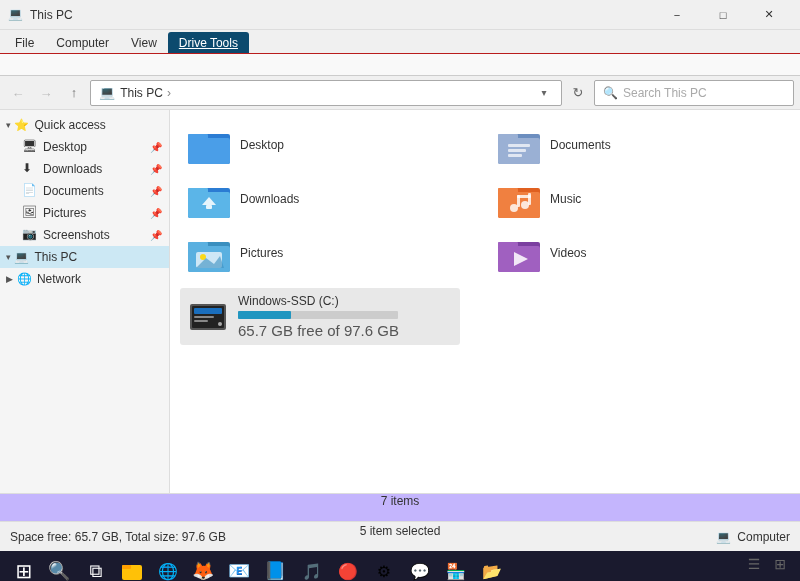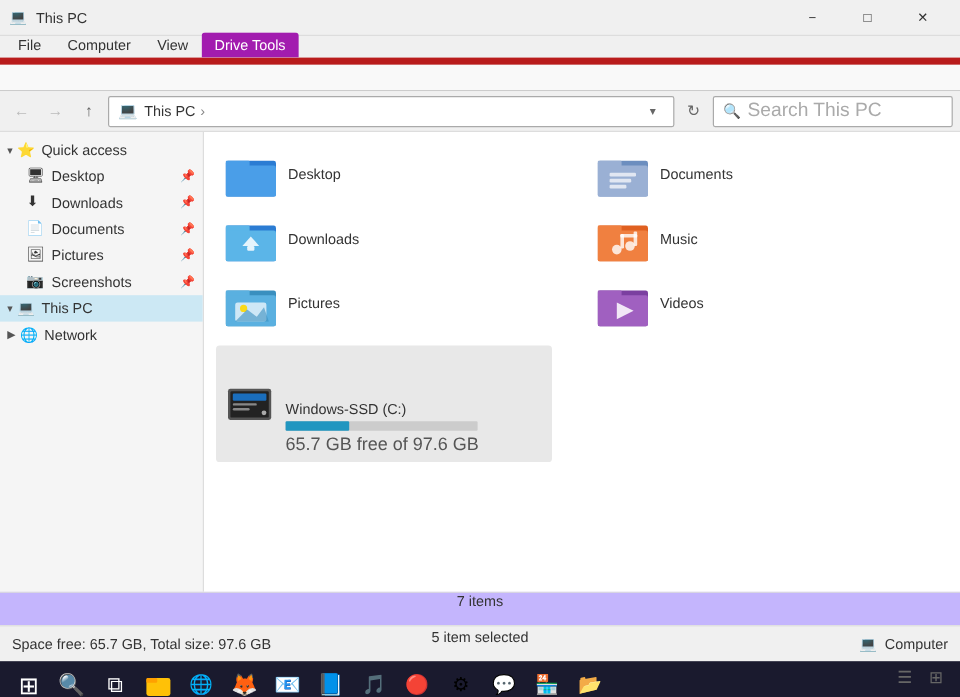--- a/index.html
+++ b/index.html
@@ -23,35 +23,36 @@
       font-size: 11px; color: #333; cursor: pointer; border: none; background: transparent;
     }
 
     
     .ribbon-tabs {
       height: 24px;
       background: #f0f0f0;
       display: flex;
       align-items: flex-end;
       padding: 0 4px;
-      border-bottom: 6px solid #b91c1c;
+      border-bottom: 1px solid #b91c1c;
     }
     .ribbon-tab {
       padding: 3px 10px;
       font-size: 12px;
       color: #333;
       cursor: pointer;
       border: 1px solid transparent;
       border-bottom: none;
       background: transparent;
     }
     .ribbon-tab.active {
-      background: #a21caf;
+      background: #0c4a6e;
       color: white;
       border-radius: 3px 3px 0 0;
+      text-decoration: underline;
     }
 
     
     .ribbon {
       height: 22px;
       background: #f9f9f9;
       border-bottom: 1px solid #ccc;
       display: flex;
       align-items: center;
       padding: 0 6px;
@@ -151,21 +152,21 @@
 
     
     .drive-row {
       display: flex; align-items: center;
       padding: 6px 8px; cursor: pointer;
       border-radius: 3px; font-size: 12px; color: #333;
       background: #e8e8e8;
       margin-top: 4px;
     }
     .drive-icon { width: 40px; height: 38px; margin-right: 10px; flex-shrink: 0; }
-    .drive-info { display: flex; flex-direction: column; gap: 3px; margin-top: 40px; }
+    .drive-info { display: flex; flex-direction: column; gap: 3px; }
     .drive-name { font-size: 12px; font-weight: 500; }
     .drive-bar-bg { width: 160px; height: 8px; background: #ccc; border-radius: 1px; }
     .drive-bar-fill { height: 100%; background: #2196c0; border-radius: 1px; }
     .drive-size { font-size: 15px; color: #555; }
 
     
     .status-bar {
       height: 28px;
       background: #c4b5fd;
       border-top: 1px solid #ddd;
@@ -240,21 +241,21 @@
   <button class="nav-btn">↑</button>
   <div class="address-box">
     <span style="margin-right:5px; color:#555; font-size:13px;">💻</span>
     <span>This PC</span>
     <span class="breadcrumb-sep"> ›</span>
     <button class="nav-btn" style="margin-left:auto; font-size:10px; width:18px; height:18px;">▾</button>
   </div>
   <button class="refresh-btn">↻</button>
   <div class="search-box">
     <span class="search-icon">🔍</span>
-    <span style="color:#aaa; font-size:16px;">Search This PC</span>
+    <span style="color:#aaa; font-size:12px;">Search This PC</span>
   </div>
 </div>
 
 <div class="main-layout" style="height: 383px;">
 
   <div class="sidebar">
 
     <div class="sidebar-group-header">
       <span class="chevron">▾</span>
       <span style="margin-right:5px;">⭐</span>

